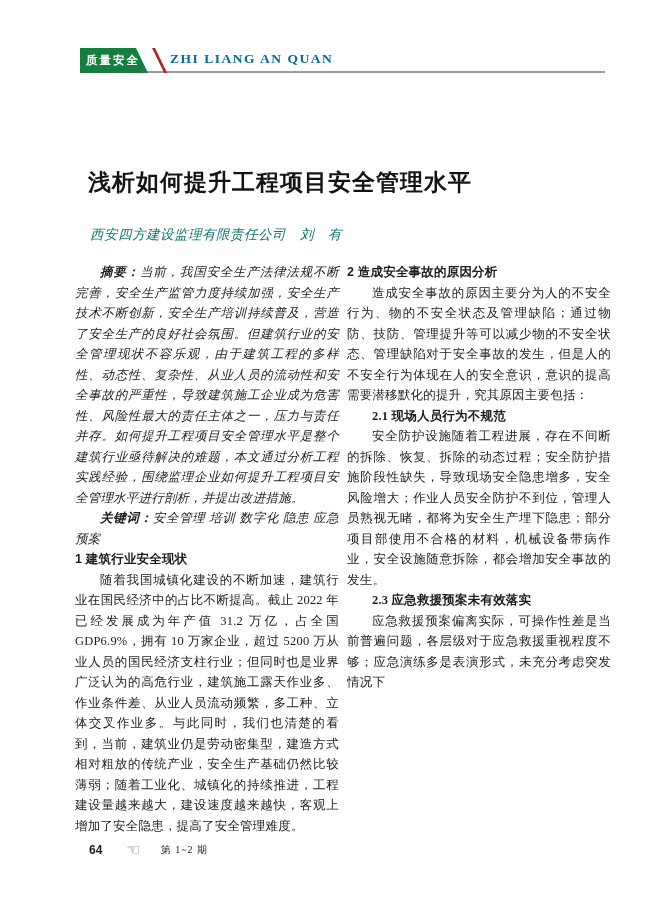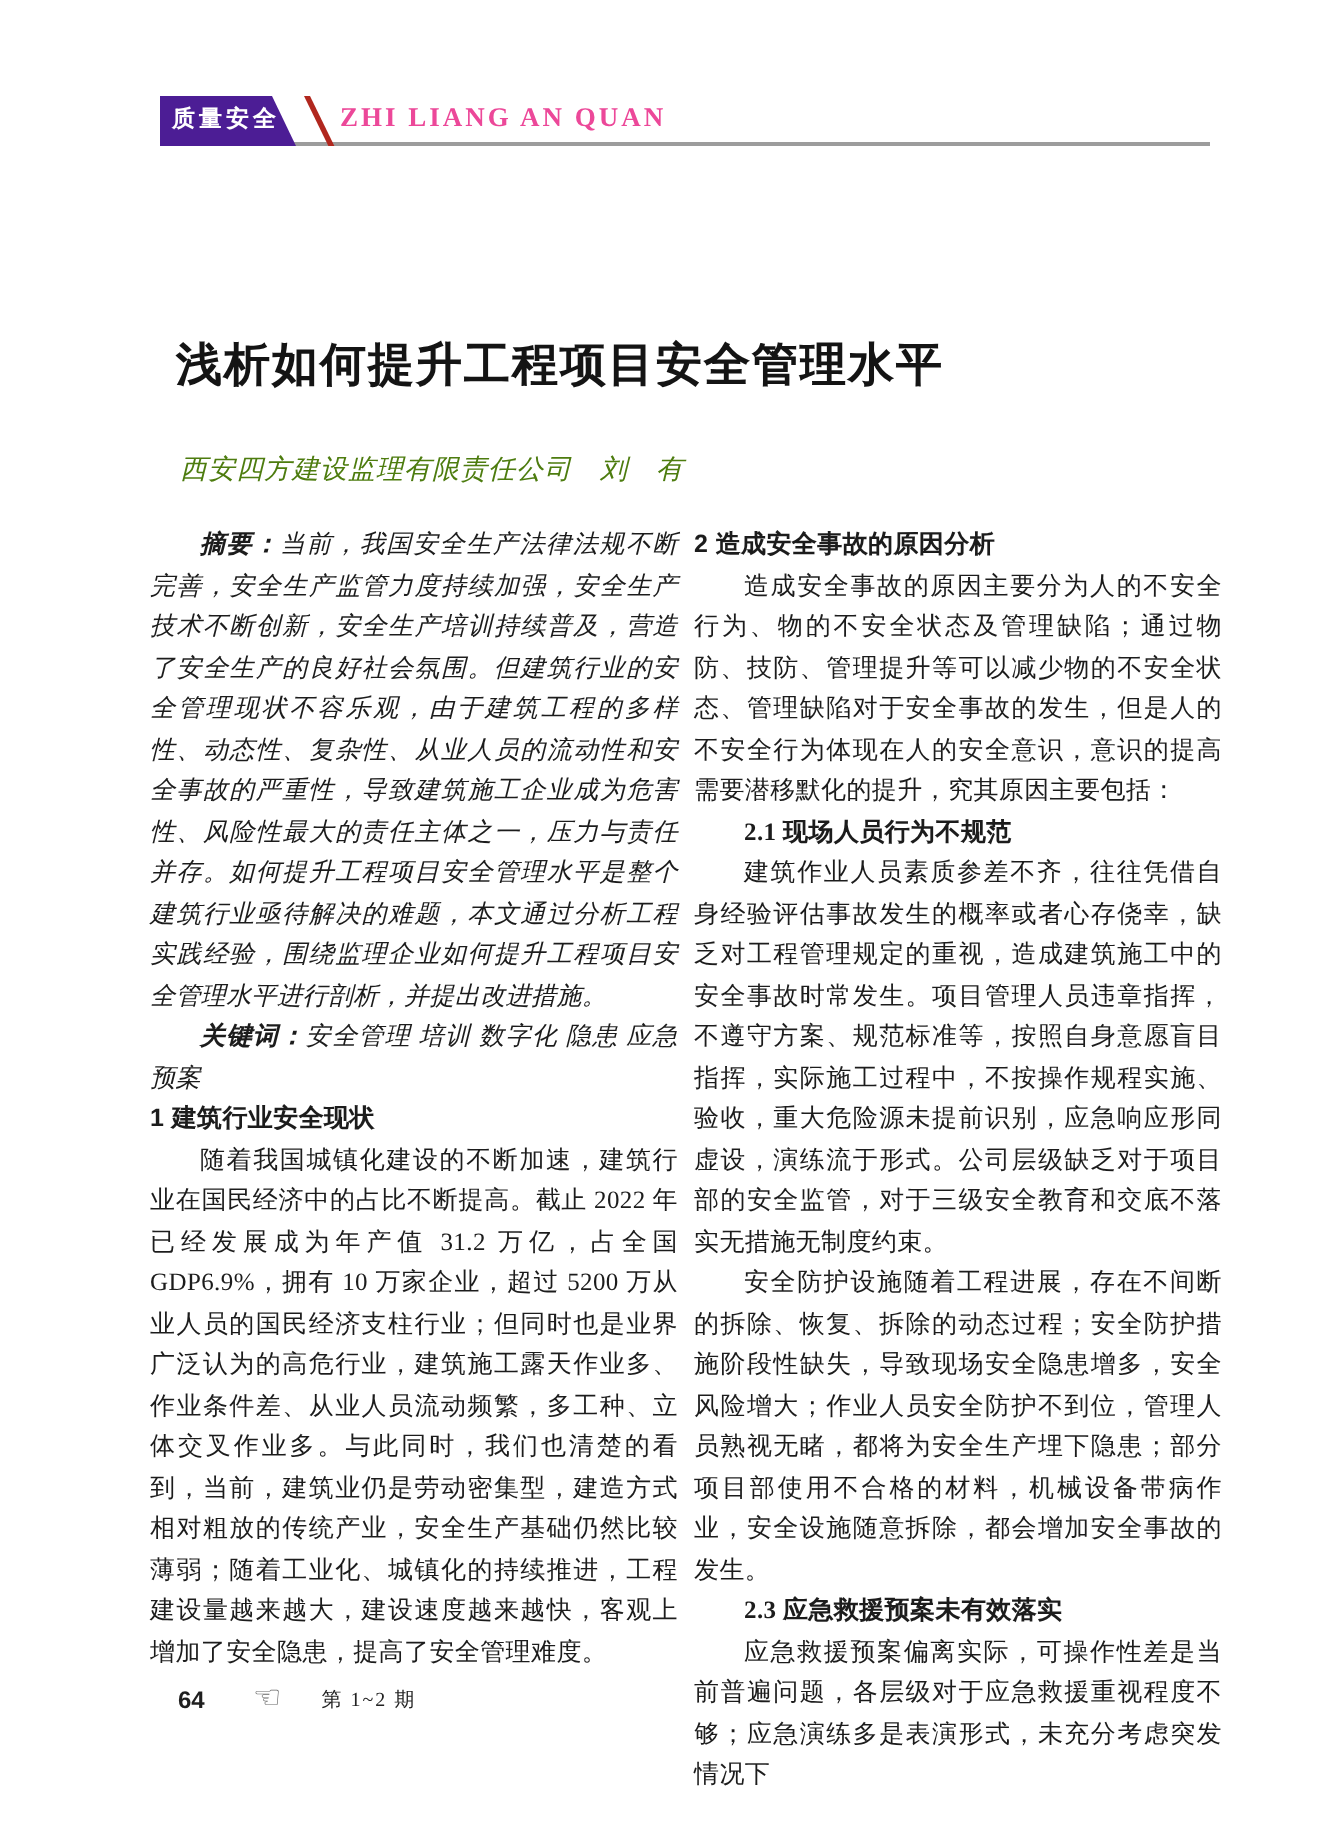--- a/index.html
+++ b/index.html
@@ -18,21 +18,21 @@
     position: absolute;
     left: 80px; top: 71px;
     width: 525px; height: 2px;
     background: #9c9c9c;
   }
   .header-tag {
     position: absolute;
     left: 80px; top: 48px;
     width: 68px; height: 25px;
     box-sizing: border-box;
-    background: #4c1d95;
+    background: #15803d;
     clip-path: polygon(0 0, 56px 0, 68px 100%, 0 100%);
     color: #ffffff;
     font-family: "Liberation Sans", sans-serif;
     font-weight: bold;
     font-size: 11.5px;
     letter-spacing: 2px;
     line-height: 25px;
     padding-left: 6px;
     z-index: 2;
   }
@@ -45,40 +45,40 @@
     transform-origin: top left;
     z-index: 2;
   }
   .header-pinyin {
     position: absolute;
     left: 170px; top: 51px;
     font-family: "Liberation Serif", serif;
     font-weight: bold;
     font-size: 13.5px;
     letter-spacing: 1.5px;
-    color: #ec4899;
+    color: #0369a1;
   }
 
   
   .article-title {
     position: absolute;
     left: 88px; top: 167px;
     font-size: 23px;
     font-weight: bold;
     letter-spacing: 1px;
     color: #141414;
     white-space: nowrap;
   }
   .article-author {
     position: absolute;
     left: 90px; top: 226px;
     font-size: 13.5px;
     font-style: italic;
     letter-spacing: 0.5px;
-    color: #4d7c0f;
+    color: #0f766e;
     white-space: nowrap;
     text-align: right;
   }
 
   
   .columns {
     position: absolute;
     left: 75px; top: 262px;
     width: 543px;
     display: flex;
@@ -165,21 +165,20 @@
 
       <p class="indent">随着我国城镇化建设的不断加速，建筑行业在国民经济中的占比不断提高。截止 2022 年已经发展成为年产值 31.2 万亿，占全国 GDP6.9%，拥有 10 万家企业，超过 5200 万从业人员的国民经济支柱行业；但同时也是业界广泛认为的高危行业，建筑施工露天作业多、作业条件差、从业人员流动频繁，多工种、立体交叉作业多。与此同时，我们也清楚的看到，当前，建筑业仍是劳动密集型，建造方式相对粗放的传统产业，安全生产基础仍然比较薄弱；随着工业化、城镇化的持续推进，工程建设量越来越大，建设速度越来越快，客观上增加了安全隐患，提高了安全管理难度。</p>
     </div>
 
     <div class="col">
       <p class="sec-heading">2  造成安全事故的原因分析</p>
 
       <p class="indent">造成安全事故的原因主要分为人的不安全行为、物的不安全状态及管理缺陷；通过物防、技防、管理提升等可以减少物的不安全状态、管理缺陷对于安全事故的发生，但是人的不安全行为体现在人的安全意识，意识的提高需要潜移默化的提升，究其原因主要包括：</p>
 
       <p class="subsec-heading">2.1  现场人员行为不规范</p>
-      <p class="indent">建筑作业人员素质参差不齐，往往凭借自身经验评估事故发生的概率或者心存侥幸，缺乏对工程管理规定的重视，造成建筑施工中的安全事故时常发生。项目管理人员违章指挥，不遵守方案、规范标准等，按照自身意愿盲目指挥，实际施工过程中，不按操作规程实施、验收，重大危险源未提前识别，应急响应形同虚设，演练流于形式。公司层级缺乏对于项目部的安全监管，对于三级安全教育和交底不落实无措施无制度约束。</p>
 
       <p class="indent">安全防护设施随着工程进展，存在不间断的拆除、恢复、拆除的动态过程；安全防护措施阶段性缺失，导致现场安全隐患增多，安全风险增大；作业人员安全防护不到位，管理人员熟视无睹，都将为安全生产埋下隐患；部分项目部使用不合格的材料，机械设备带病作业，安全设施随意拆除，都会增加安全事故的发生。</p>
 
       <p class="subsec-heading">2.3  应急救援预案未有效落实</p>
       <p class="indent">应急救援预案偏离实际，可操作性差是当前普遍问题，各层级对于应急救援重视程度不够；应急演练多是表演形式，未充分考虑突发情况下</p>
     </div>
 
   </div>
 
   <div class="footer">

